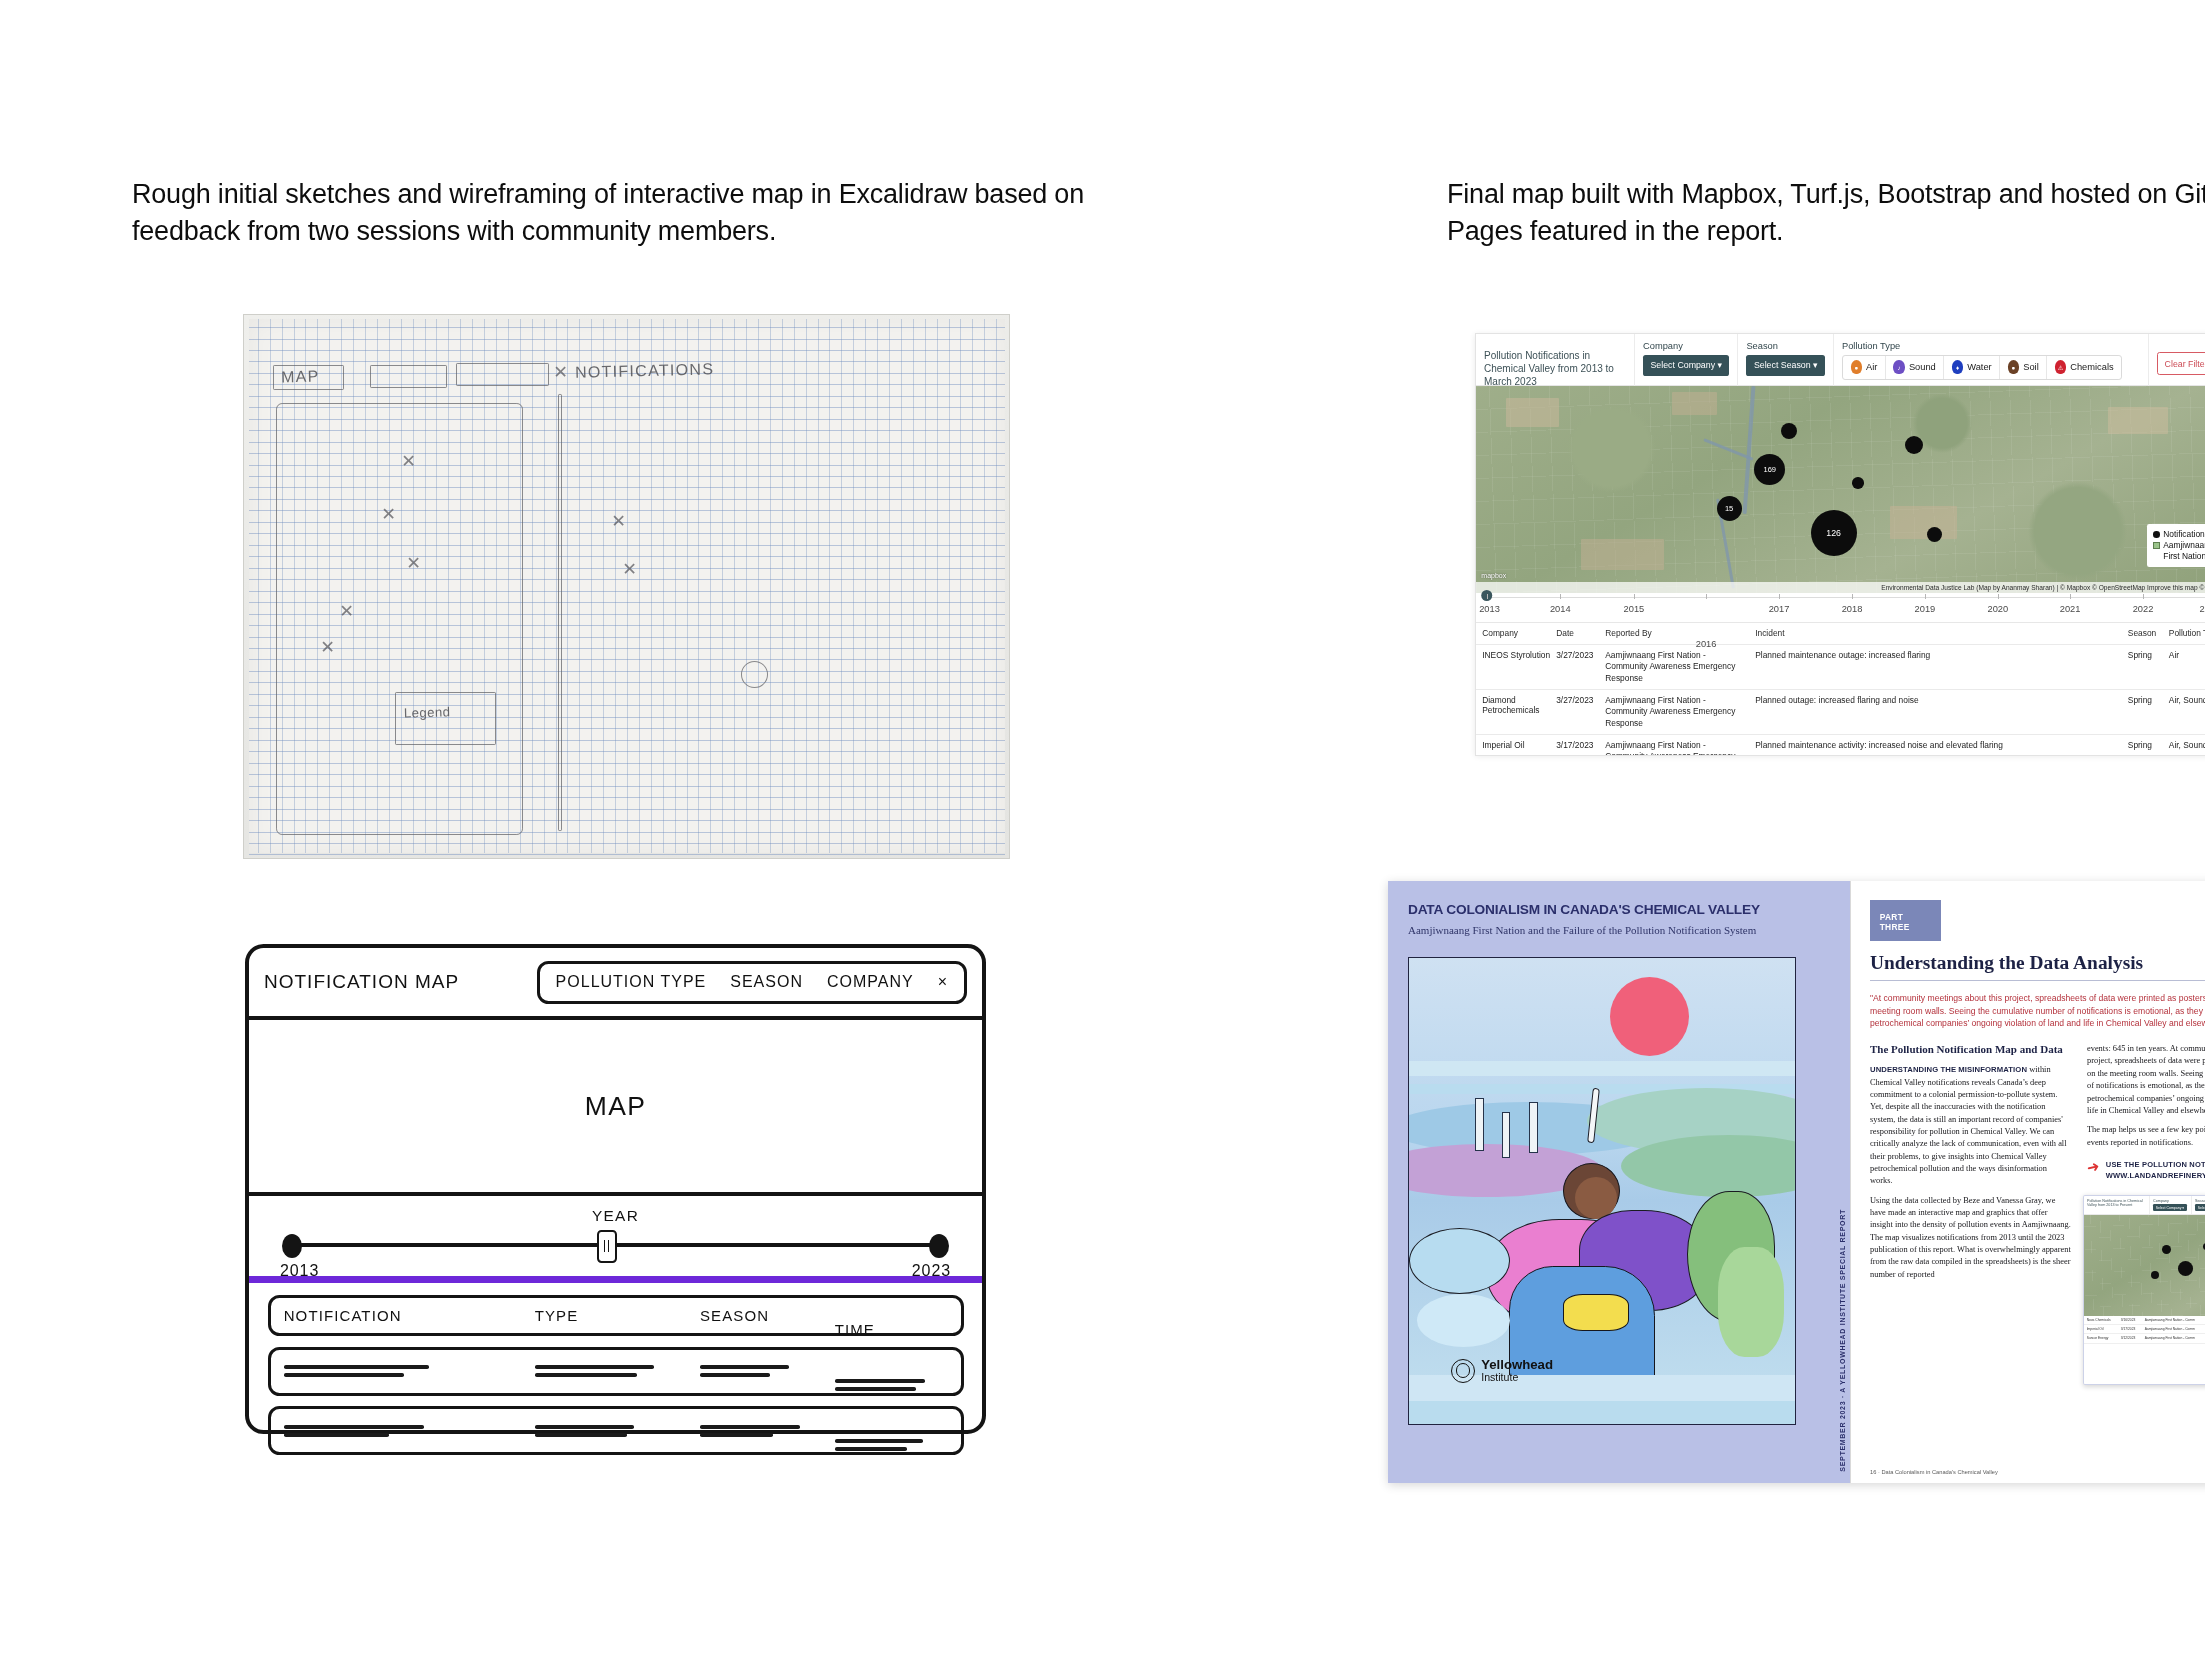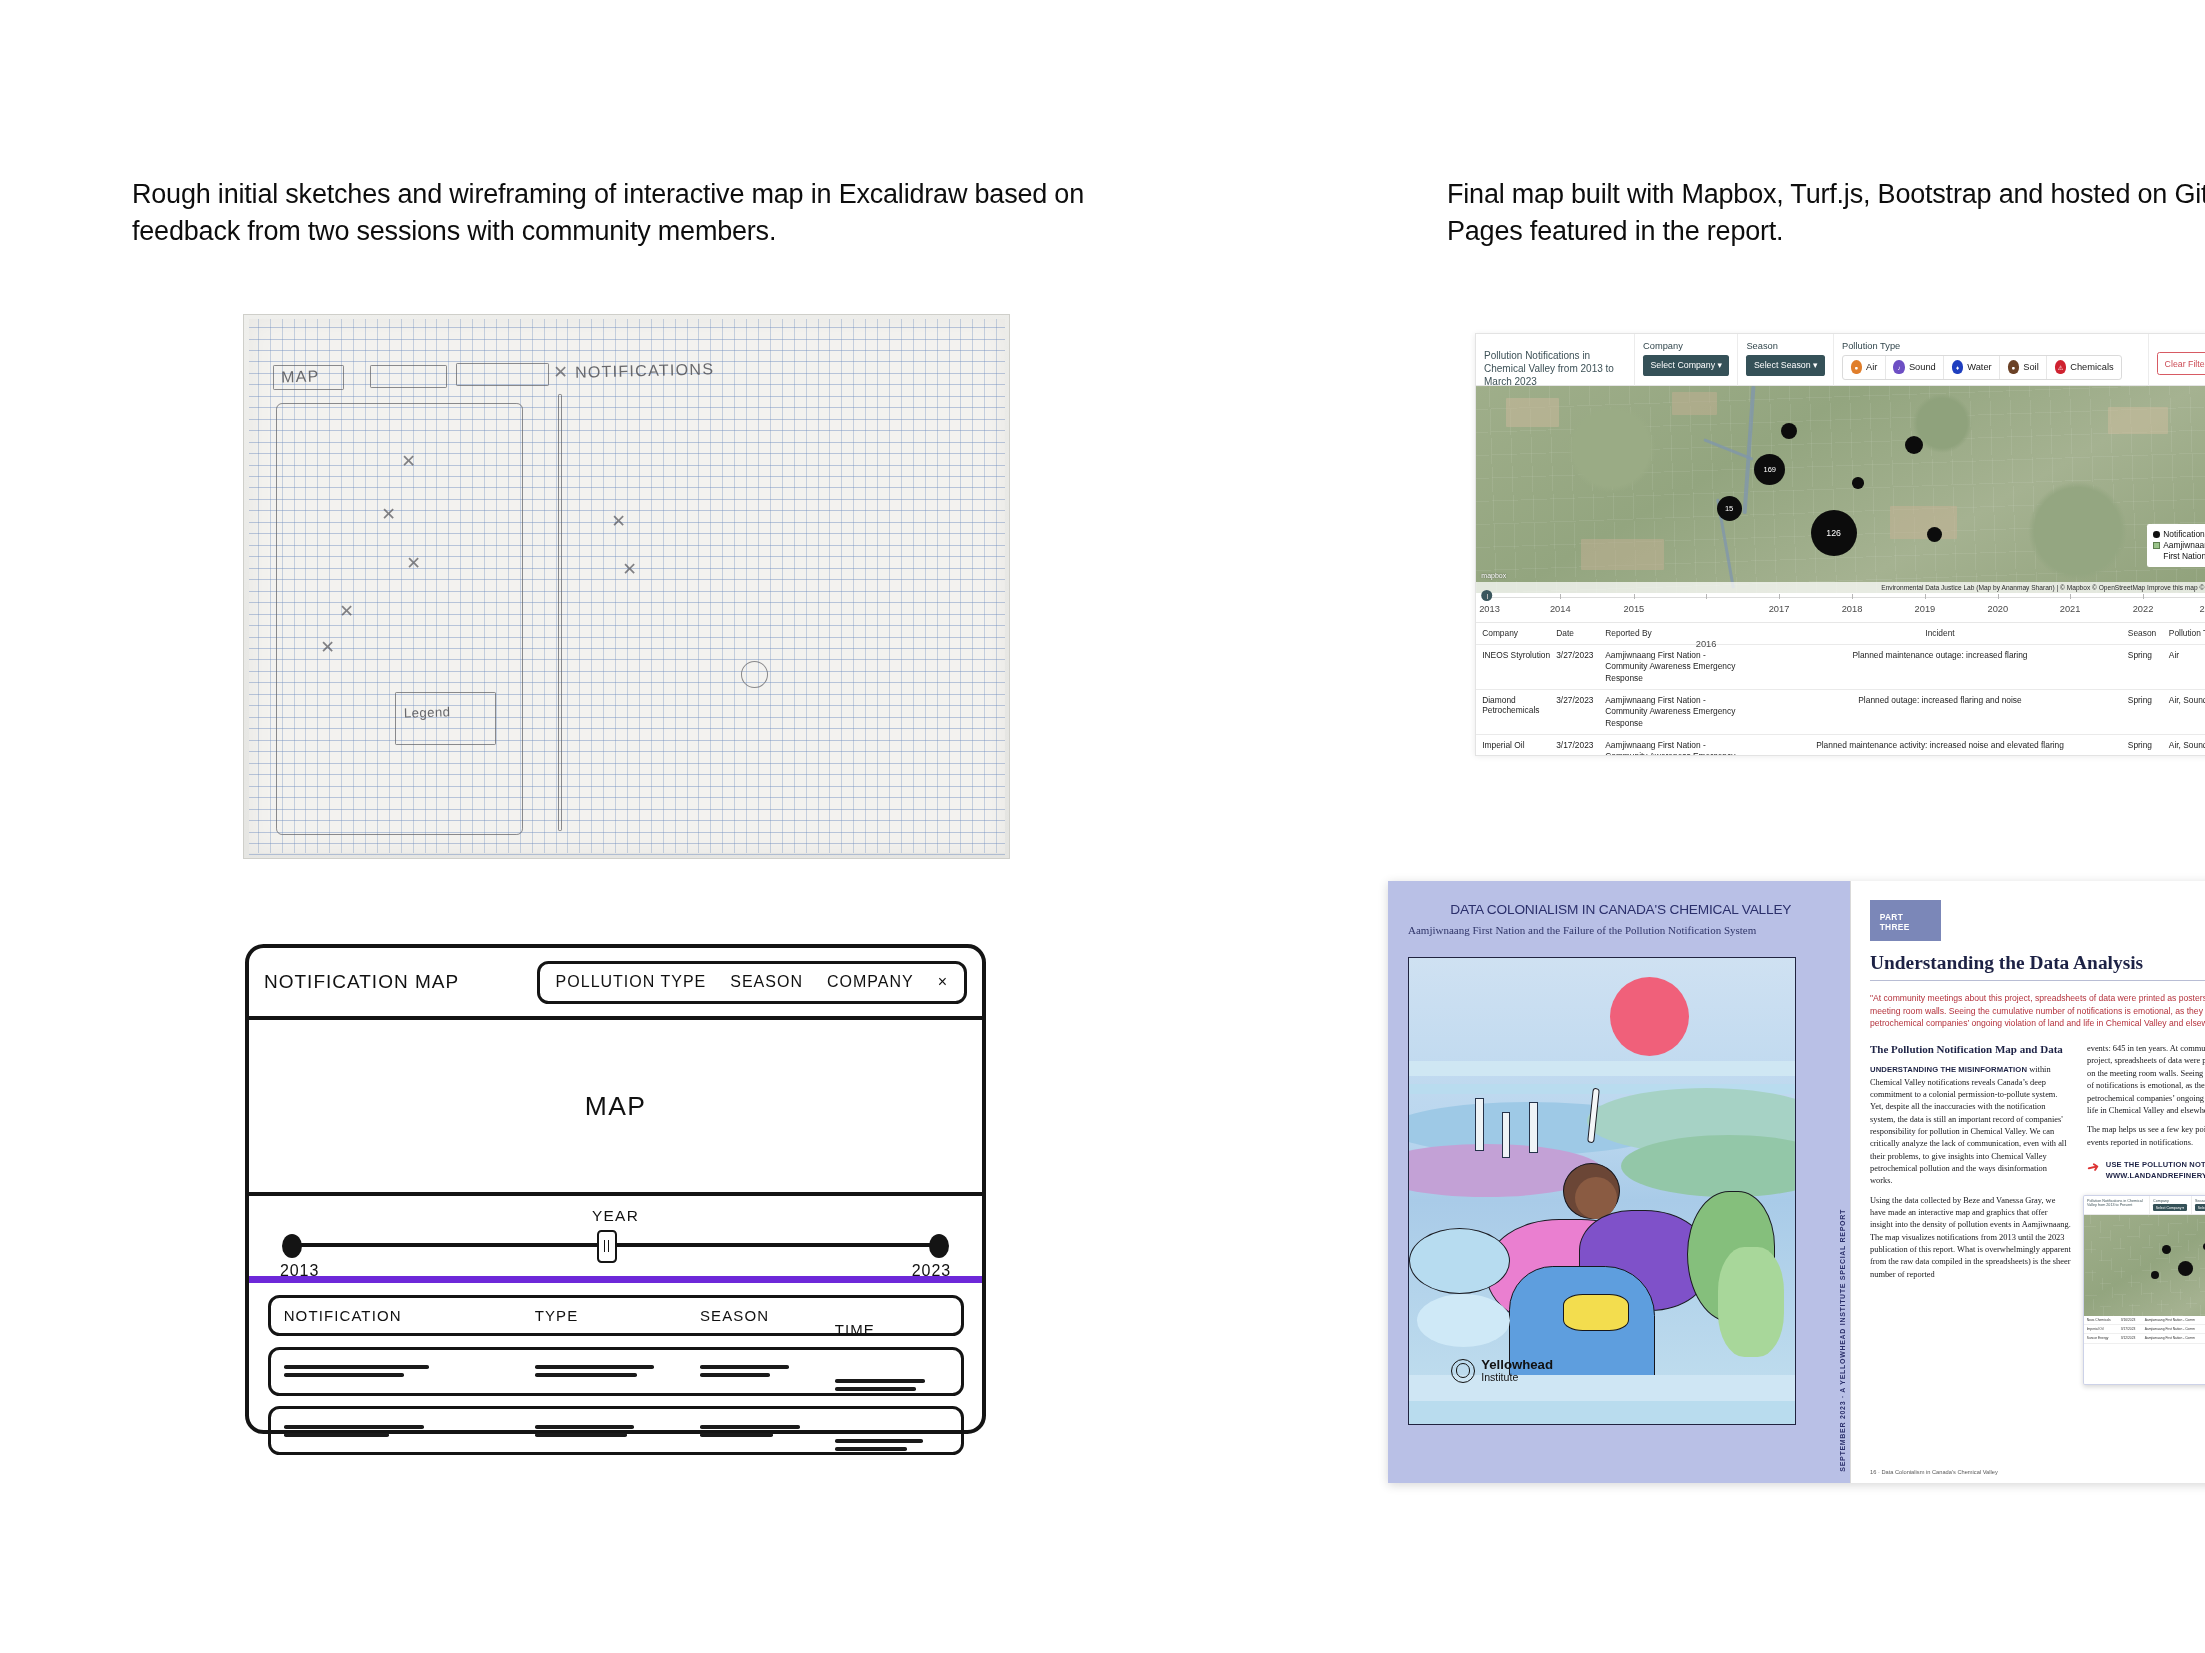--- a/index.html
+++ b/index.html
@@ -214,37 +214,37 @@
 
   #app-table { font-size: 8.4px; color: #1d1d1d; }
   #app-table .thead, #app-table .trow {
     display: flex; border-bottom: 0.4px solid #eaeaea; padding: 4.9px 6.2px;
     align-items: flex-start;
   }
   #app-table .thead { color: #2b2b2b; }
   .c-company { width: 74px; flex: none; padding-right: 4.4px; }
   .c-date { width: 49px; flex: none; }
   .c-reported { width: 150px; flex: none; padding-right: 6.2px; line-height: 1.35; }
-  .c-incident { flex: 1; padding-right: 3px; text-align: center; }
+  .c-incident { flex: 1; padding-right: 3px; }
   .c-season { width: 41px; flex: none; }
   .c-type { width: 53px; flex: none; }
 
   
   #report {
     position: absolute; left: 1388px; top: 881px; width: 921px; height: 602px;
     background: #fff; box-shadow: 0 2.2px 9.7px rgba(0,0,0,.16);
     display: flex; font-family: "Liberation Serif", serif; overflow: hidden;
   }
   
   #rp-left {
     width: 468px; background: #b9c0e6; position: relative; padding: 21px 16px 0 20px;
   }
   #rp-cover-title {
-    font-family: "Liberation Sans", sans-serif; font-weight: 400;
-    font-size: 13.7px; color: #2b2f6b; letter-spacing: -0.2px; line-height: 1.12; text-align: center;
+    font-family: "Liberation Sans", sans-serif; font-weight: 700;
+    font-size: 13.7px; color: #2b2f6b; letter-spacing: -0.2px; line-height: 1.12;
   }
   #rp-cover-sub {
     font-family: "Liberation Serif", serif; font-size: 11px; color: #2f3468;
     margin-top: 7px; line-height: 1.2;
   }
   #rp-art {
     position: absolute; left: 20px; top: 76px; width: 388px; height: 468px;
     border: 1.3px solid #20233f; overflow: hidden;
     background: linear-gradient(180deg,#cfe1f2 0%,#b9d6ee 38%,#a9cbe8 52%,#c3e0ef 100%);
   }

